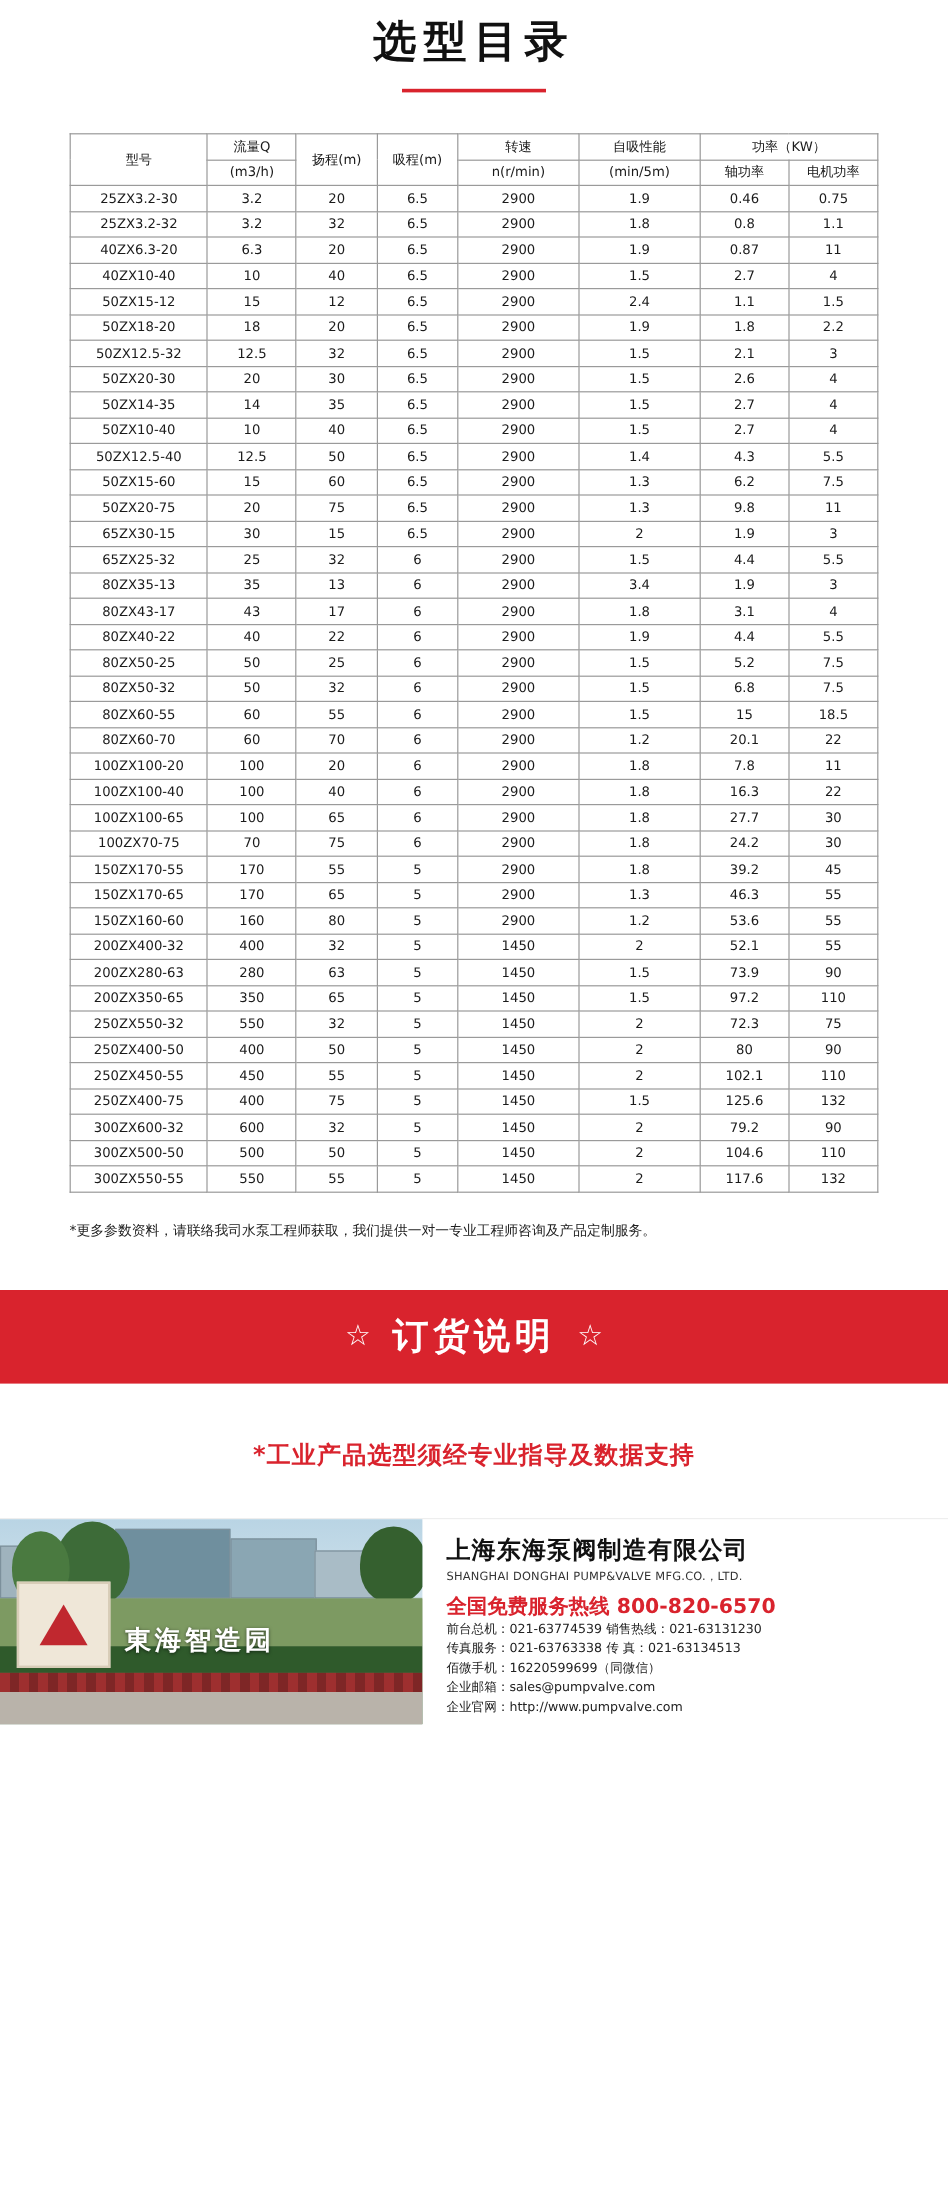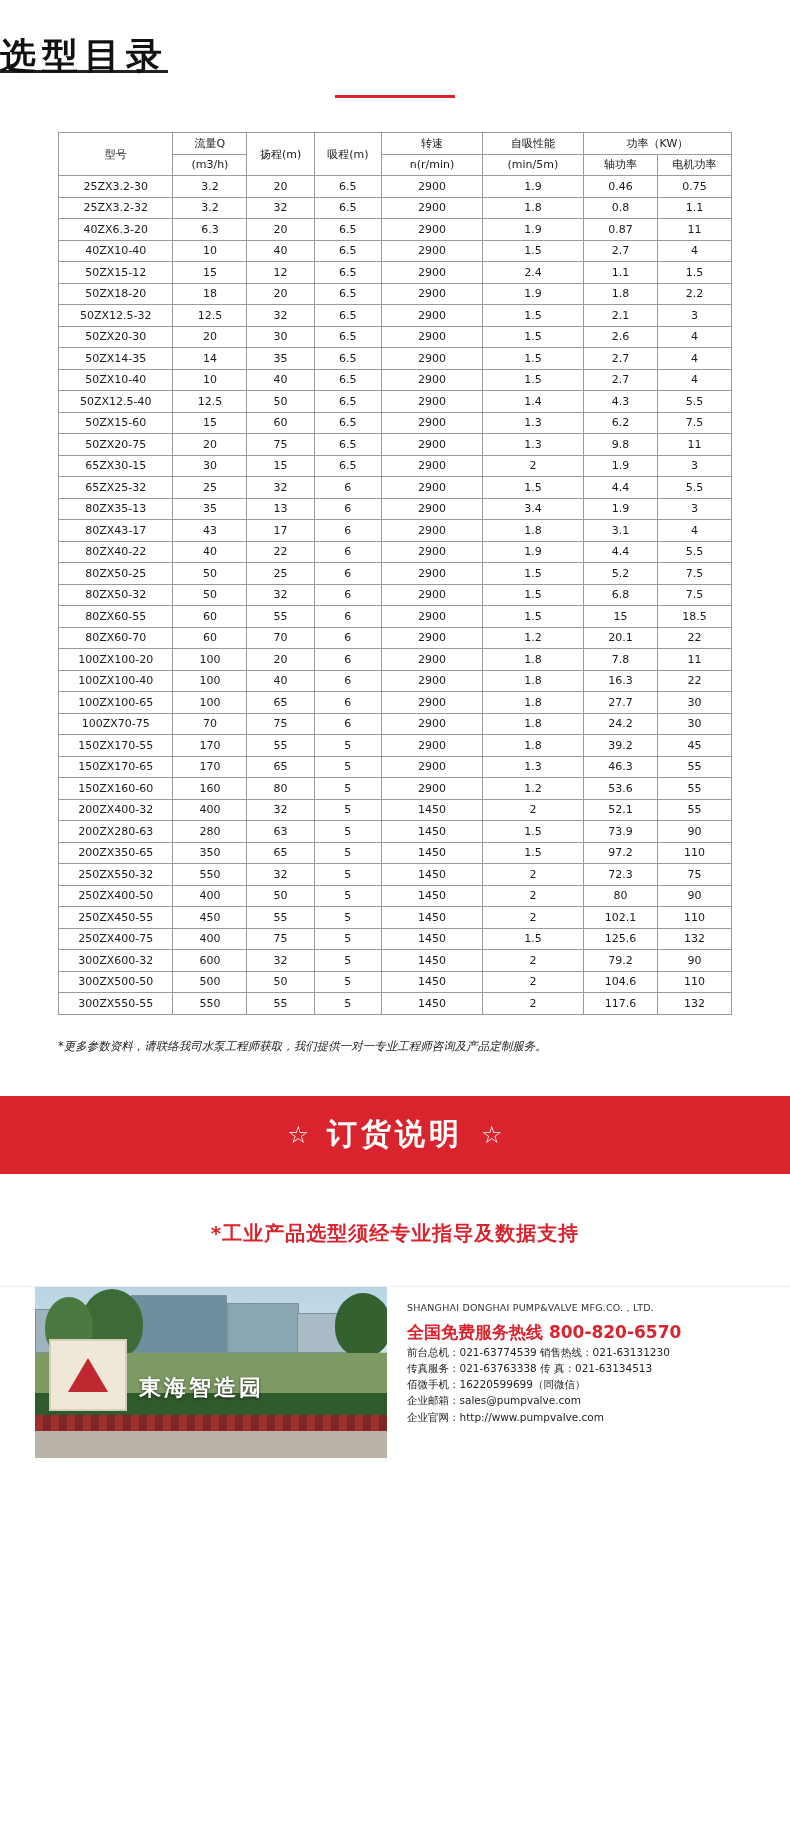--- a/index.html
+++ b/index.html
@@ -7,23 +7,22 @@
   body {
     width: 790px;
     background: #ffffff;
     font-family: "Liberation Sans", "DejaVu Sans", sans-serif;
     color: #222;
   }
   .page { width: 790px; position: relative; }
 
   
   .title-wrap {
-    text-align: left;
-    padding-top: 32px;
-    text-decoration: underline;
+    text-align: center;
+    padding-top: 11px;
   }
   .main-title {
     font-size: 36px;
     font-weight: bold;
     letter-spacing: 6px;
     color: #111;
     font-family: "DejaVu Sans", "Liberation Sans", sans-serif;
   }
   .title-rule {
     width: 120px;
@@ -63,21 +62,20 @@
   .col-n { width: 15%; }
   .col-self { width: 15%; }
   .col-p1 { width: 11%; }
   .col-p2 { width: 11%; }
 
   .note {
     padding: 24px 58px 0 58px;
     font-size: 11.5px;
     color: #222;
     font-family: "DejaVu Sans", "Liberation Sans", sans-serif;
-    font-style: italic;
   }
 
   
   .banner {
     margin-top: 42px;
     background: #d9232d;
     height: 78px;
     display: flex;
     align-items: center;
     justify-content: center;
@@ -118,21 +116,20 @@
     display: flex;
     align-items: stretch;
     height: 172px;
     border-top: 1px solid #eee;
   }
   .footer-photo {
     width: 352px;
     position: relative;
     overflow: hidden;
     background: linear-gradient(#b9d4e4 0%, #cfe2ec 38%, #7e9a6d 39%, #5d7a50 60%, #46603d 100%);
-    margin-left: 35px;
   }
   
   .bldg {
     position: absolute;
     background: #8fa3ae;
     border: 1px solid #7c909b;
   }
   .b1 { left: 96px; top: 8px; width: 96px; height: 58px; background: #6f8f9e; }
   .b2 { left: 192px; top: 16px; width: 72px; height: 50px; background: #8aa6b3; }
   .b3 { left: 262px; top: 26px; width: 64px; height: 40px; background: #a9bcc6; }
@@ -670,20 +667,21 @@
       <div class="ground"></div>
       <div class="hedge"></div>
       <div class="flowers"></div>
       <div class="pavement"></div>
       <div class="sign-stone">
         <div class="logo-tri"></div>
       </div>
       <div class="photo-caption">東海智造园</div>
     </div>
     <div class="footer-info">
+      <div class="company-cn">上海东海泵阀制造有限公司</div>
       <div class="company-en">SHANGHAI DONGHAI PUMP&amp;VALVE MFG.CO.，LTD.</div>
       <div class="hotline">全国免费服务热线  800-820-6570</div>
       <div class="contact-line">前台总机：021-63774539    销售热线：021-63131230</div>
       <div class="contact-line">传真服务：021-63763338    传      真：021-63134513</div>
       <div class="contact-line">佰微手机：16220599699（同微信）</div>
       <div class="contact-line">企业邮箱：sales@pumpvalve.com</div>
       <div class="contact-line">企业官网：http://www.pumpvalve.com</div>
     </div>
   </div>
 

